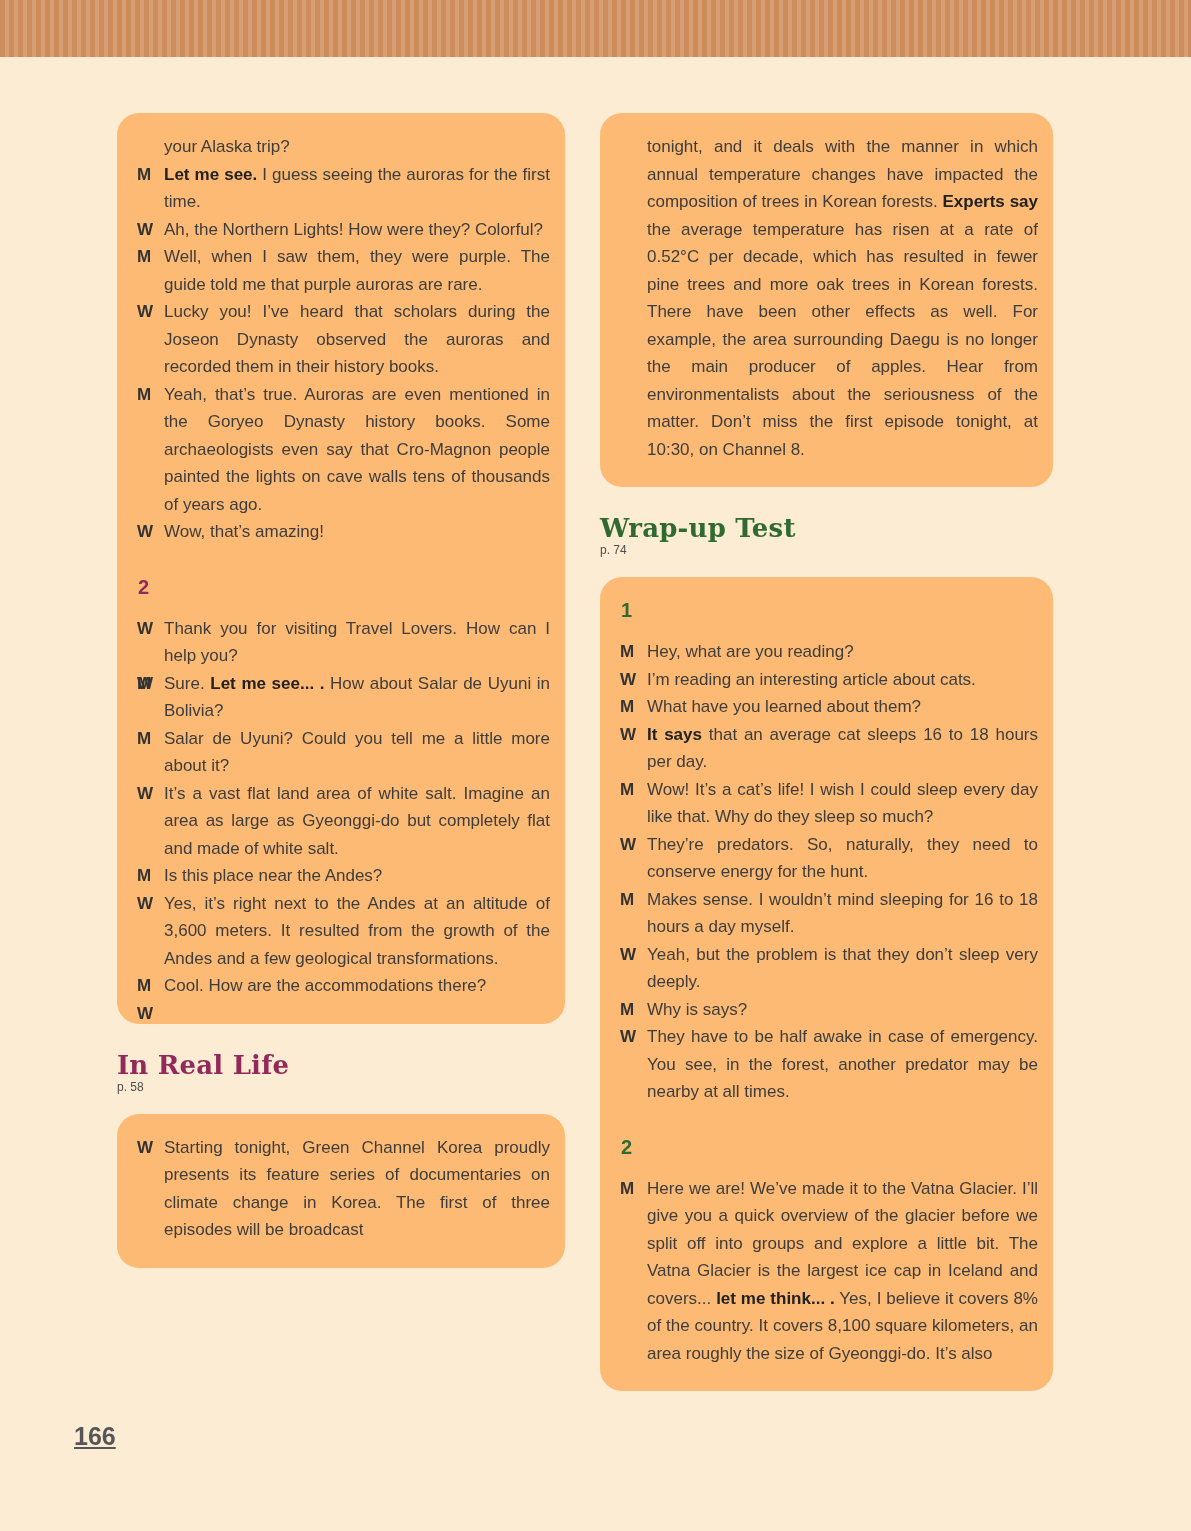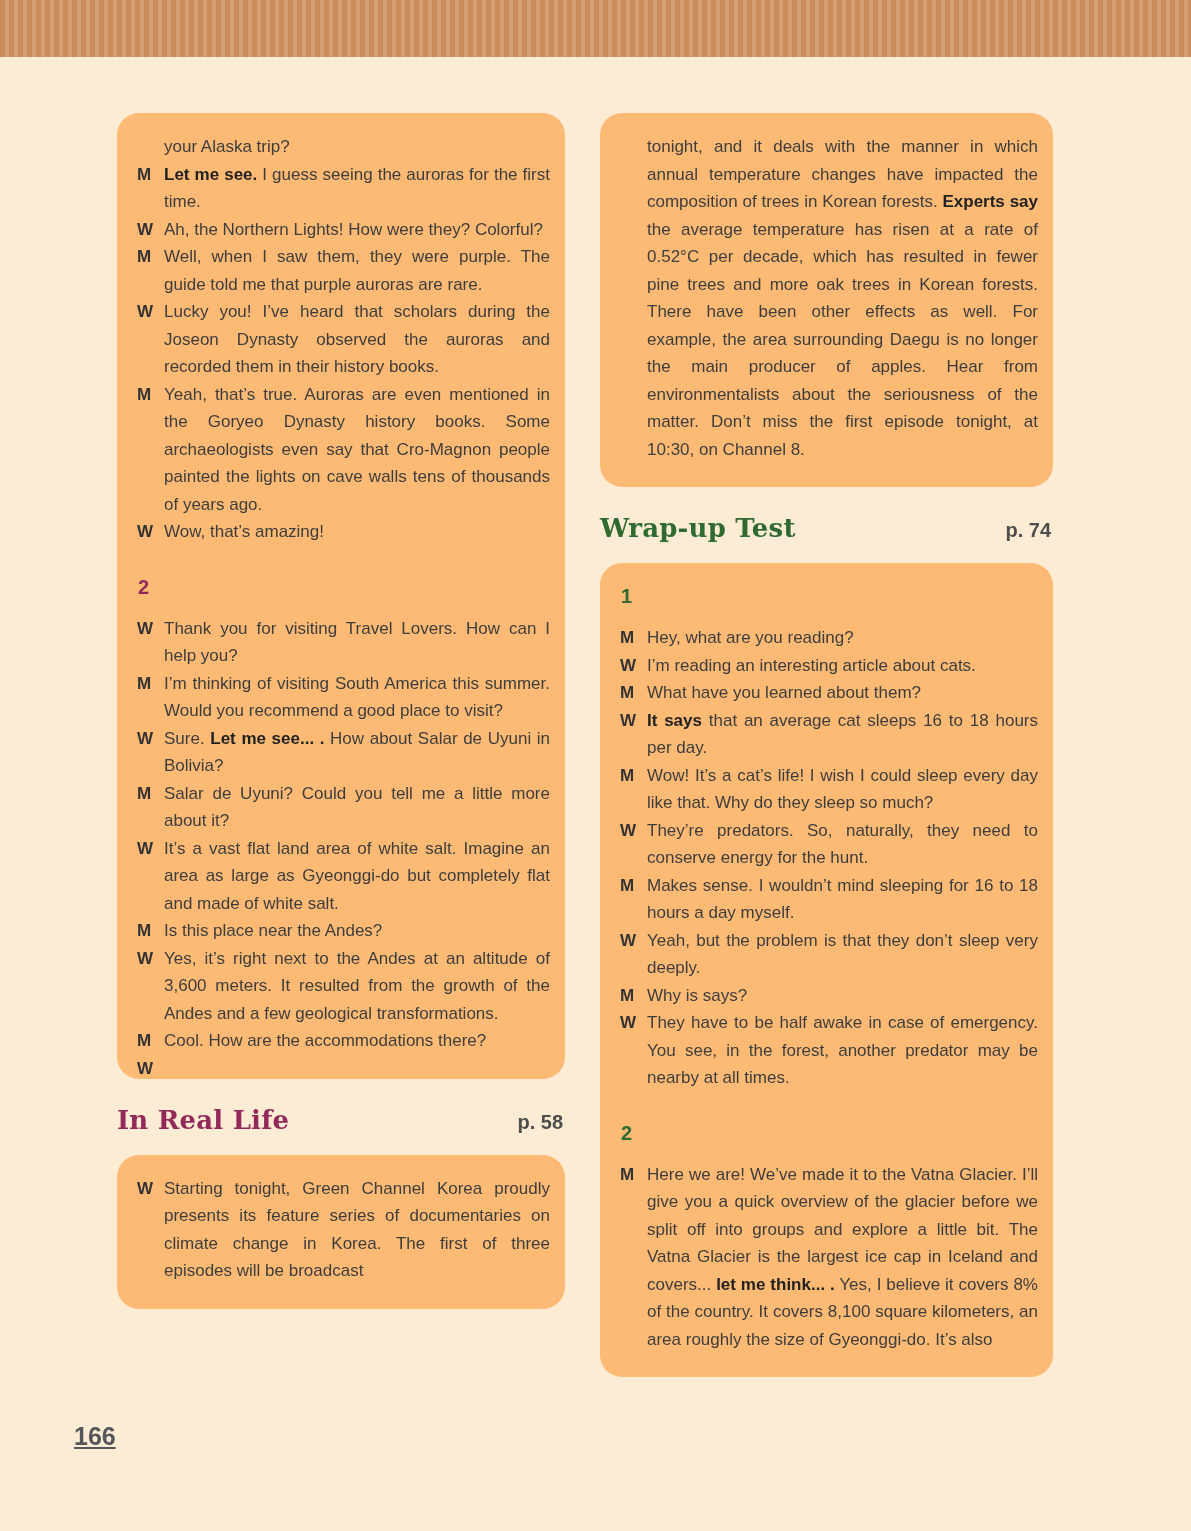--- a/index.html
+++ b/index.html
@@ -40,29 +40,30 @@
   }
   .bseg{font-weight:bold;color:var(--bold-text,#222222);}
   .q-number{
     font-weight:bold;font-size:20px;
     margin:30px 0 16px 1px;
   }
   .q-number:first-child{margin-top:2px;}
   .section-heading{
     display:flex;justify-content:space-between;align-items:baseline;
     margin:26px 2px 20px 0;
+    flex-direction:column;
   }
   .section-title{
     font-family:"DejaVu Serif", serif;
     font-weight:bold;font-size:26px;letter-spacing:0.2px;
   }
   .maroon{color:var(--maroon,#93295a);}
   .green{color:var(--green,#2f6b31);}
   .page-ref{
-    font-size:20px;font-weight:bold;color:var(--pageref,#4d4d4d);
+    font-size:12px;font-weight:normal;color:var(--pageref,#4d4d4d);
   }
   .page-number{
     position:absolute;left:74px;top:1422px;
     font-size:25px;font-weight:bold;color:var(--pagenum,#55565a);text-decoration:underline;
   }
 </style>
 </head>
 <body>
 
 <div class="page">
@@ -72,21 +73,21 @@
         <div class="script-box">
           <div class="utterance"><span class="speaker"></span><span><span>your Alaska trip?</span></span></div>
           <div class="utterance"><span class="speaker">M</span><span><span class="bseg">Let me see.</span><span> I guess seeing the auroras for the first time.</span></span></div>
           <div class="utterance"><span class="speaker">W</span><span><span>Ah, the Northern Lights! How were they? Colorful?</span></span></div>
           <div class="utterance"><span class="speaker">M</span><span><span>Well, when I saw them, they were purple. The guide told me that purple auroras are rare.</span></span></div>
           <div class="utterance"><span class="speaker">W</span><span><span>Lucky you! I’ve heard that scholars during the Joseon Dynasty observed the auroras and recorded them in their history books.</span></span></div>
           <div class="utterance"><span class="speaker">M</span><span><span>Yeah, that’s true. Auroras are even mentioned in the Goryeo Dynasty history books. Some archaeologists even say that Cro-Magnon people painted the lights on cave walls tens of thousands of years ago.</span></span></div>
           <div class="utterance"><span class="speaker">W</span><span><span>Wow, that’s amazing!</span></span></div>
           <div class="q-number maroon">2</div>
           <div class="utterance"><span class="speaker">W</span><span><span>Thank you for visiting Travel Lovers. How can I help you?</span></span></div>
-          <div class="utterance"><span class="speaker">M</span><span><span>I’m thinking of visiting South America this summer. Would you recommend a good place to visit?</span></span></div>
+          <div class="utterance"><span class="speaker">M</span></div>
           <div class="utterance"><span class="speaker">W</span><span><span>Sure. </span><span class="bseg">Let me see... .</span><span> How about Salar de Uyuni in Bolivia?</span></span></div>
           <div class="utterance"><span class="speaker">M</span><span><span>Salar de Uyuni? Could you tell me a little more about it?</span></span></div>
           <div class="utterance"><span class="speaker">W</span><span><span>It’s a vast flat land area of white salt. Imagine an area as large as Gyeonggi-do but completely flat and made of white salt.</span></span></div>
           <div class="utterance"><span class="speaker">M</span><span><span>Is this place near the Andes?</span></span></div>
           <div class="utterance"><span class="speaker">W</span><span><span>Yes, it’s right next to the Andes at an altitude of 3,600 meters. It resulted from the growth of the Andes and a few geological transformations.</span></span></div>
           <div class="utterance"><span class="speaker">M</span><span><span>Cool. How are the accommodations there?</span></span></div>
           <div class="utterance"><span class="speaker">W</span></div>
         </div>
         <div class="section-heading">
           <span class="section-title maroon">In Real Life</span>

